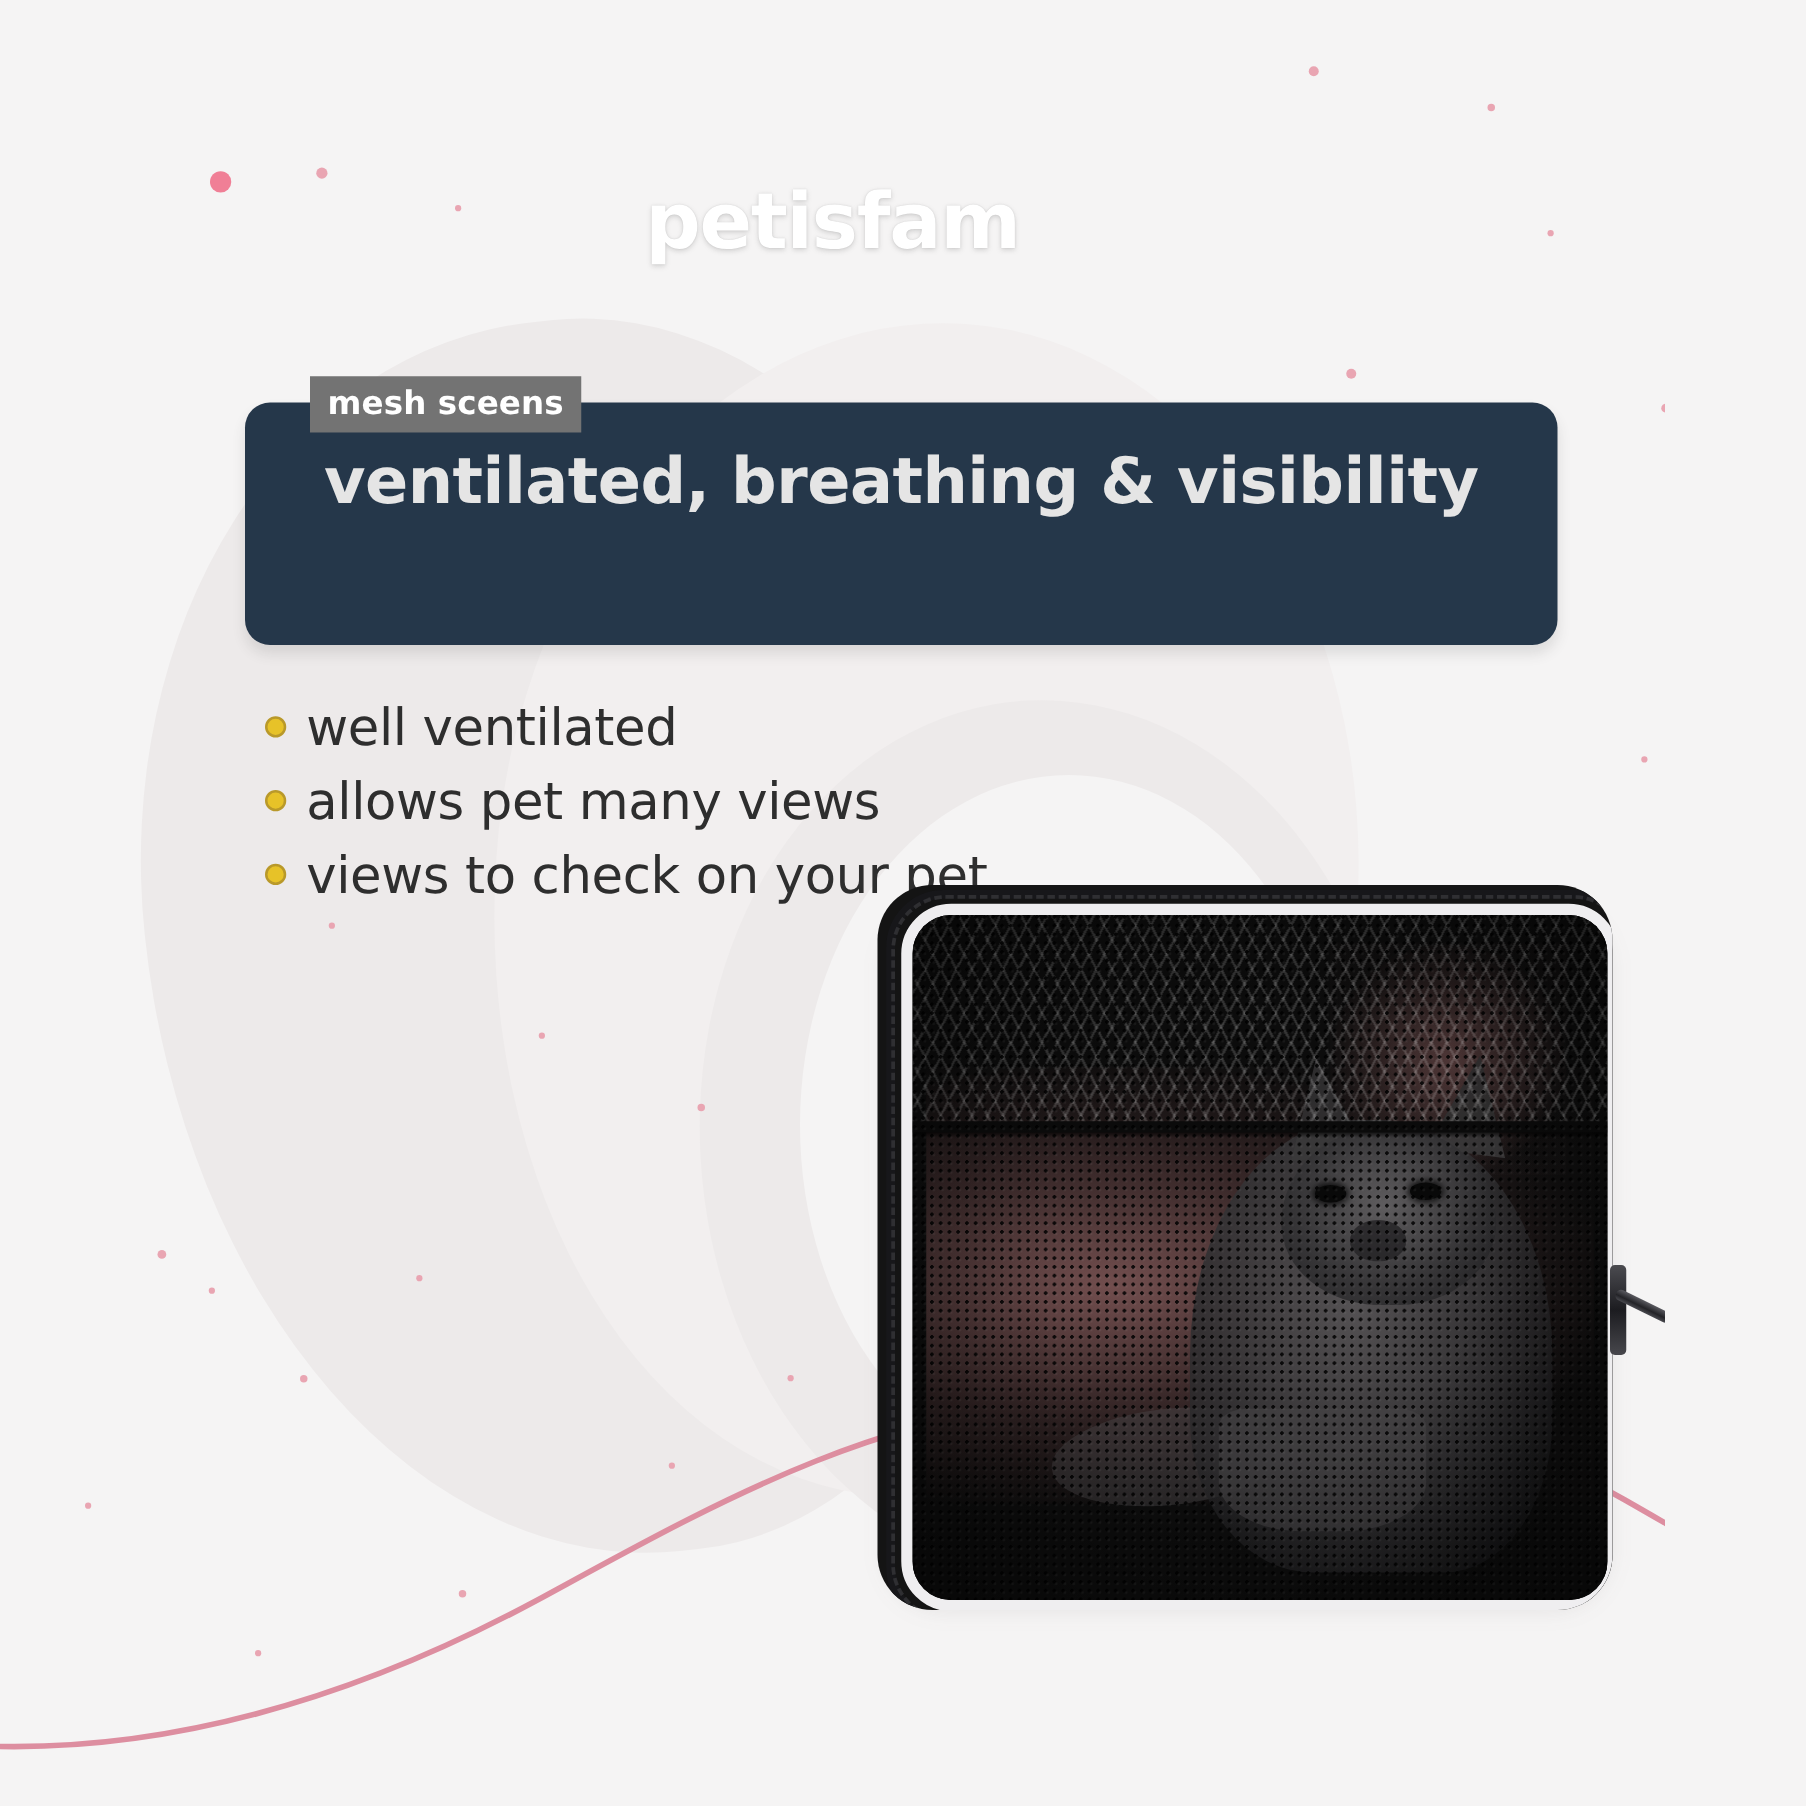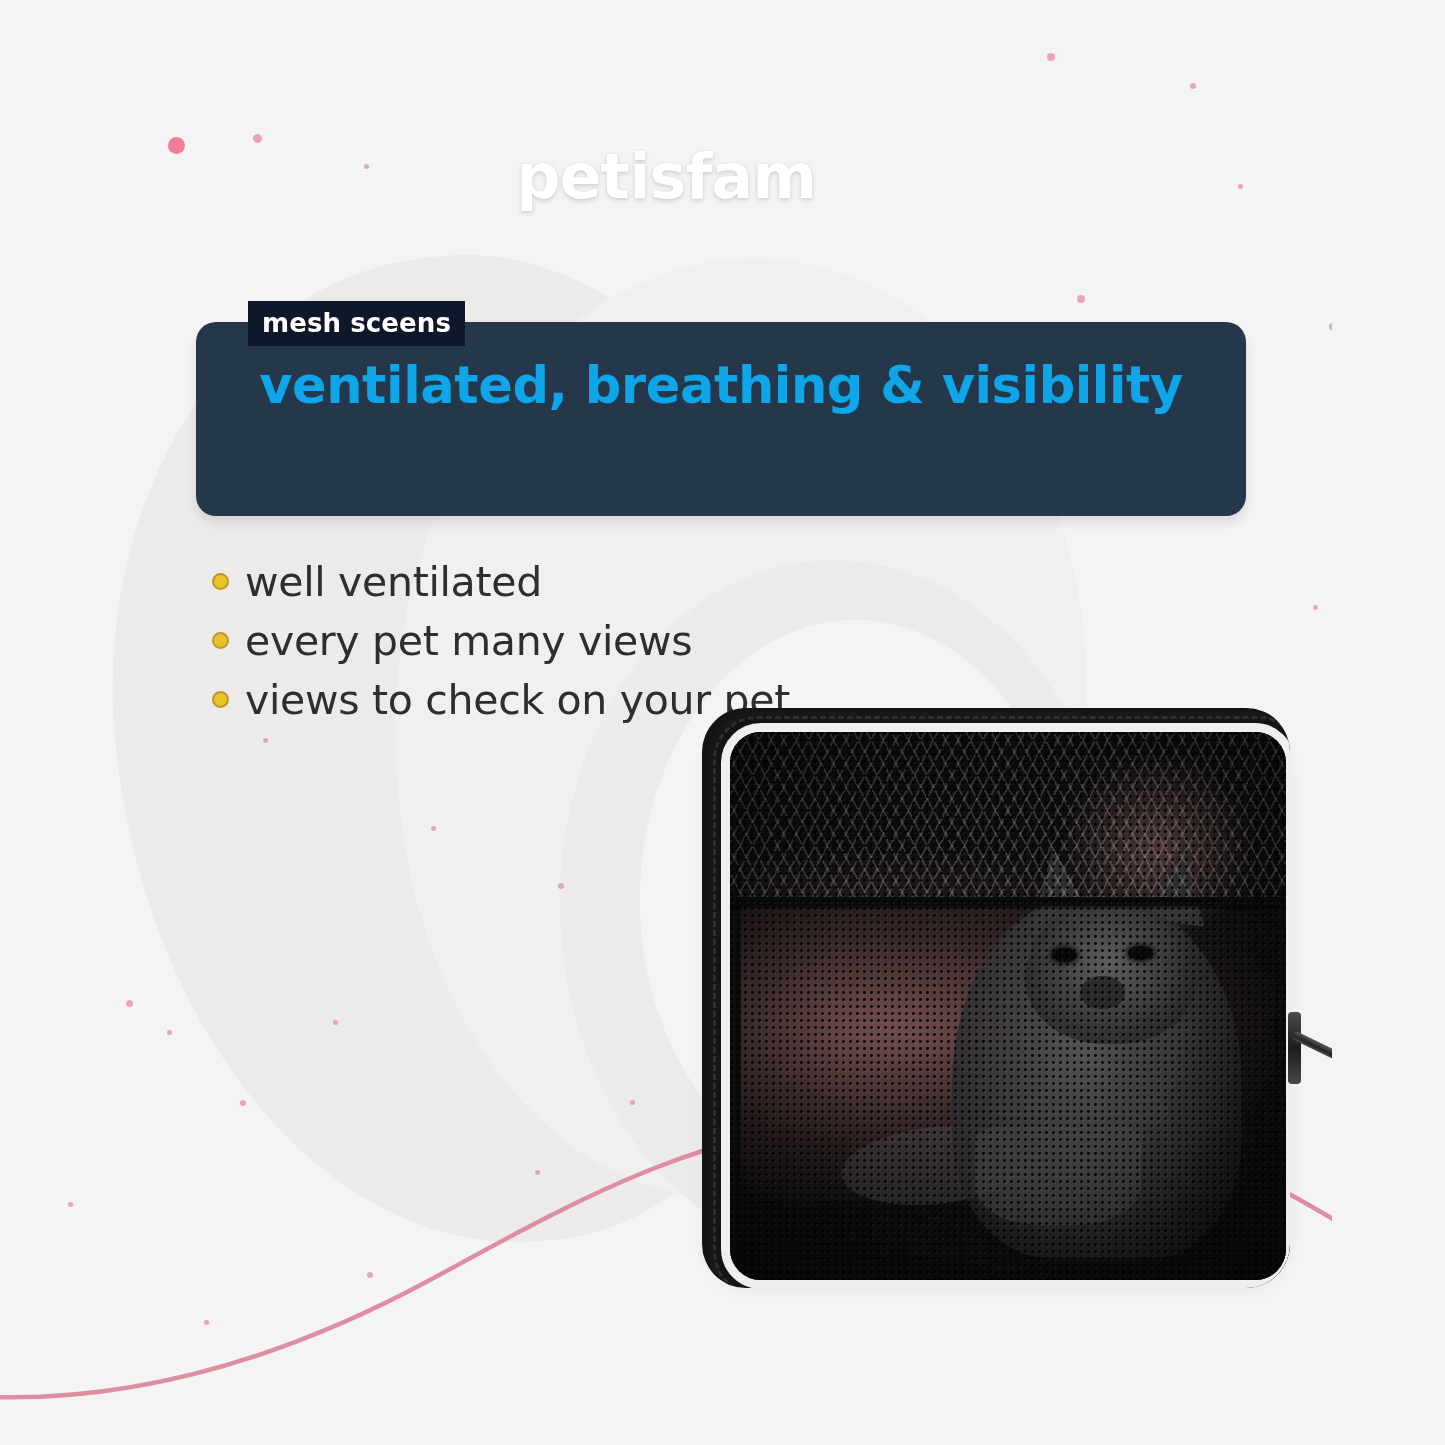--- a/index.html
+++ b/index.html
@@ -90,39 +90,39 @@
   .card-inner {
     position:absolute;
     left:0; right:0; top:34px;
     text-align:center;
   }
   .headline {
     font-family:"DejaVu Sans", sans-serif;
     font-weight:700;
     font-size:51px;
     line-height:60px;
-    color:#0ea5e9;
+    color:#e5e5e5;
     letter-spacing:-0.4px;
     white-space:nowrap;
   }
   .subheadline {
     font-family:"DejaVu Sans", sans-serif;
     font-weight:400;
     font-size:45px;
     line-height:58px;
     color:#ffffff;
     letter-spacing:-0.2px;
     white-space:nowrap;
   }
 
   
   .badge {
     position:absolute;
     left:248px; top:301px;
-    background:#0f172a;
+    background:#737373;
     color:#ffffff;
     font-family:"DejaVu Sans", sans-serif;
     font-weight:700;
     font-size:26px;
     line-height:26px;
     padding:9px 14px 10px 14px;
     letter-spacing:0.1px;
     white-space:nowrap;
     z-index:5;
   }
@@ -389,21 +389,21 @@
 
   <div class="badge">mesh sceens</div>
 
   <div class="bullets">
     <div class="bullet-row">
       <span class="bullet-mark"></span>
       <span class="bullet-label">well ventilated</span>
     </div>
     <div class="bullet-row">
       <span class="bullet-mark"></span>
-      <span class="bullet-label">every pet many views</span>
+      <span class="bullet-label">allows pet many views</span>
     </div>
     <div class="bullet-row">
       <span class="bullet-mark"></span>
       <span class="bullet-label">views to check on your pet</span>
     </div>
   </div>
 
   <div class="product">
     <div class="carrier-shadow"></div>
     <div class="carrier-outer">

